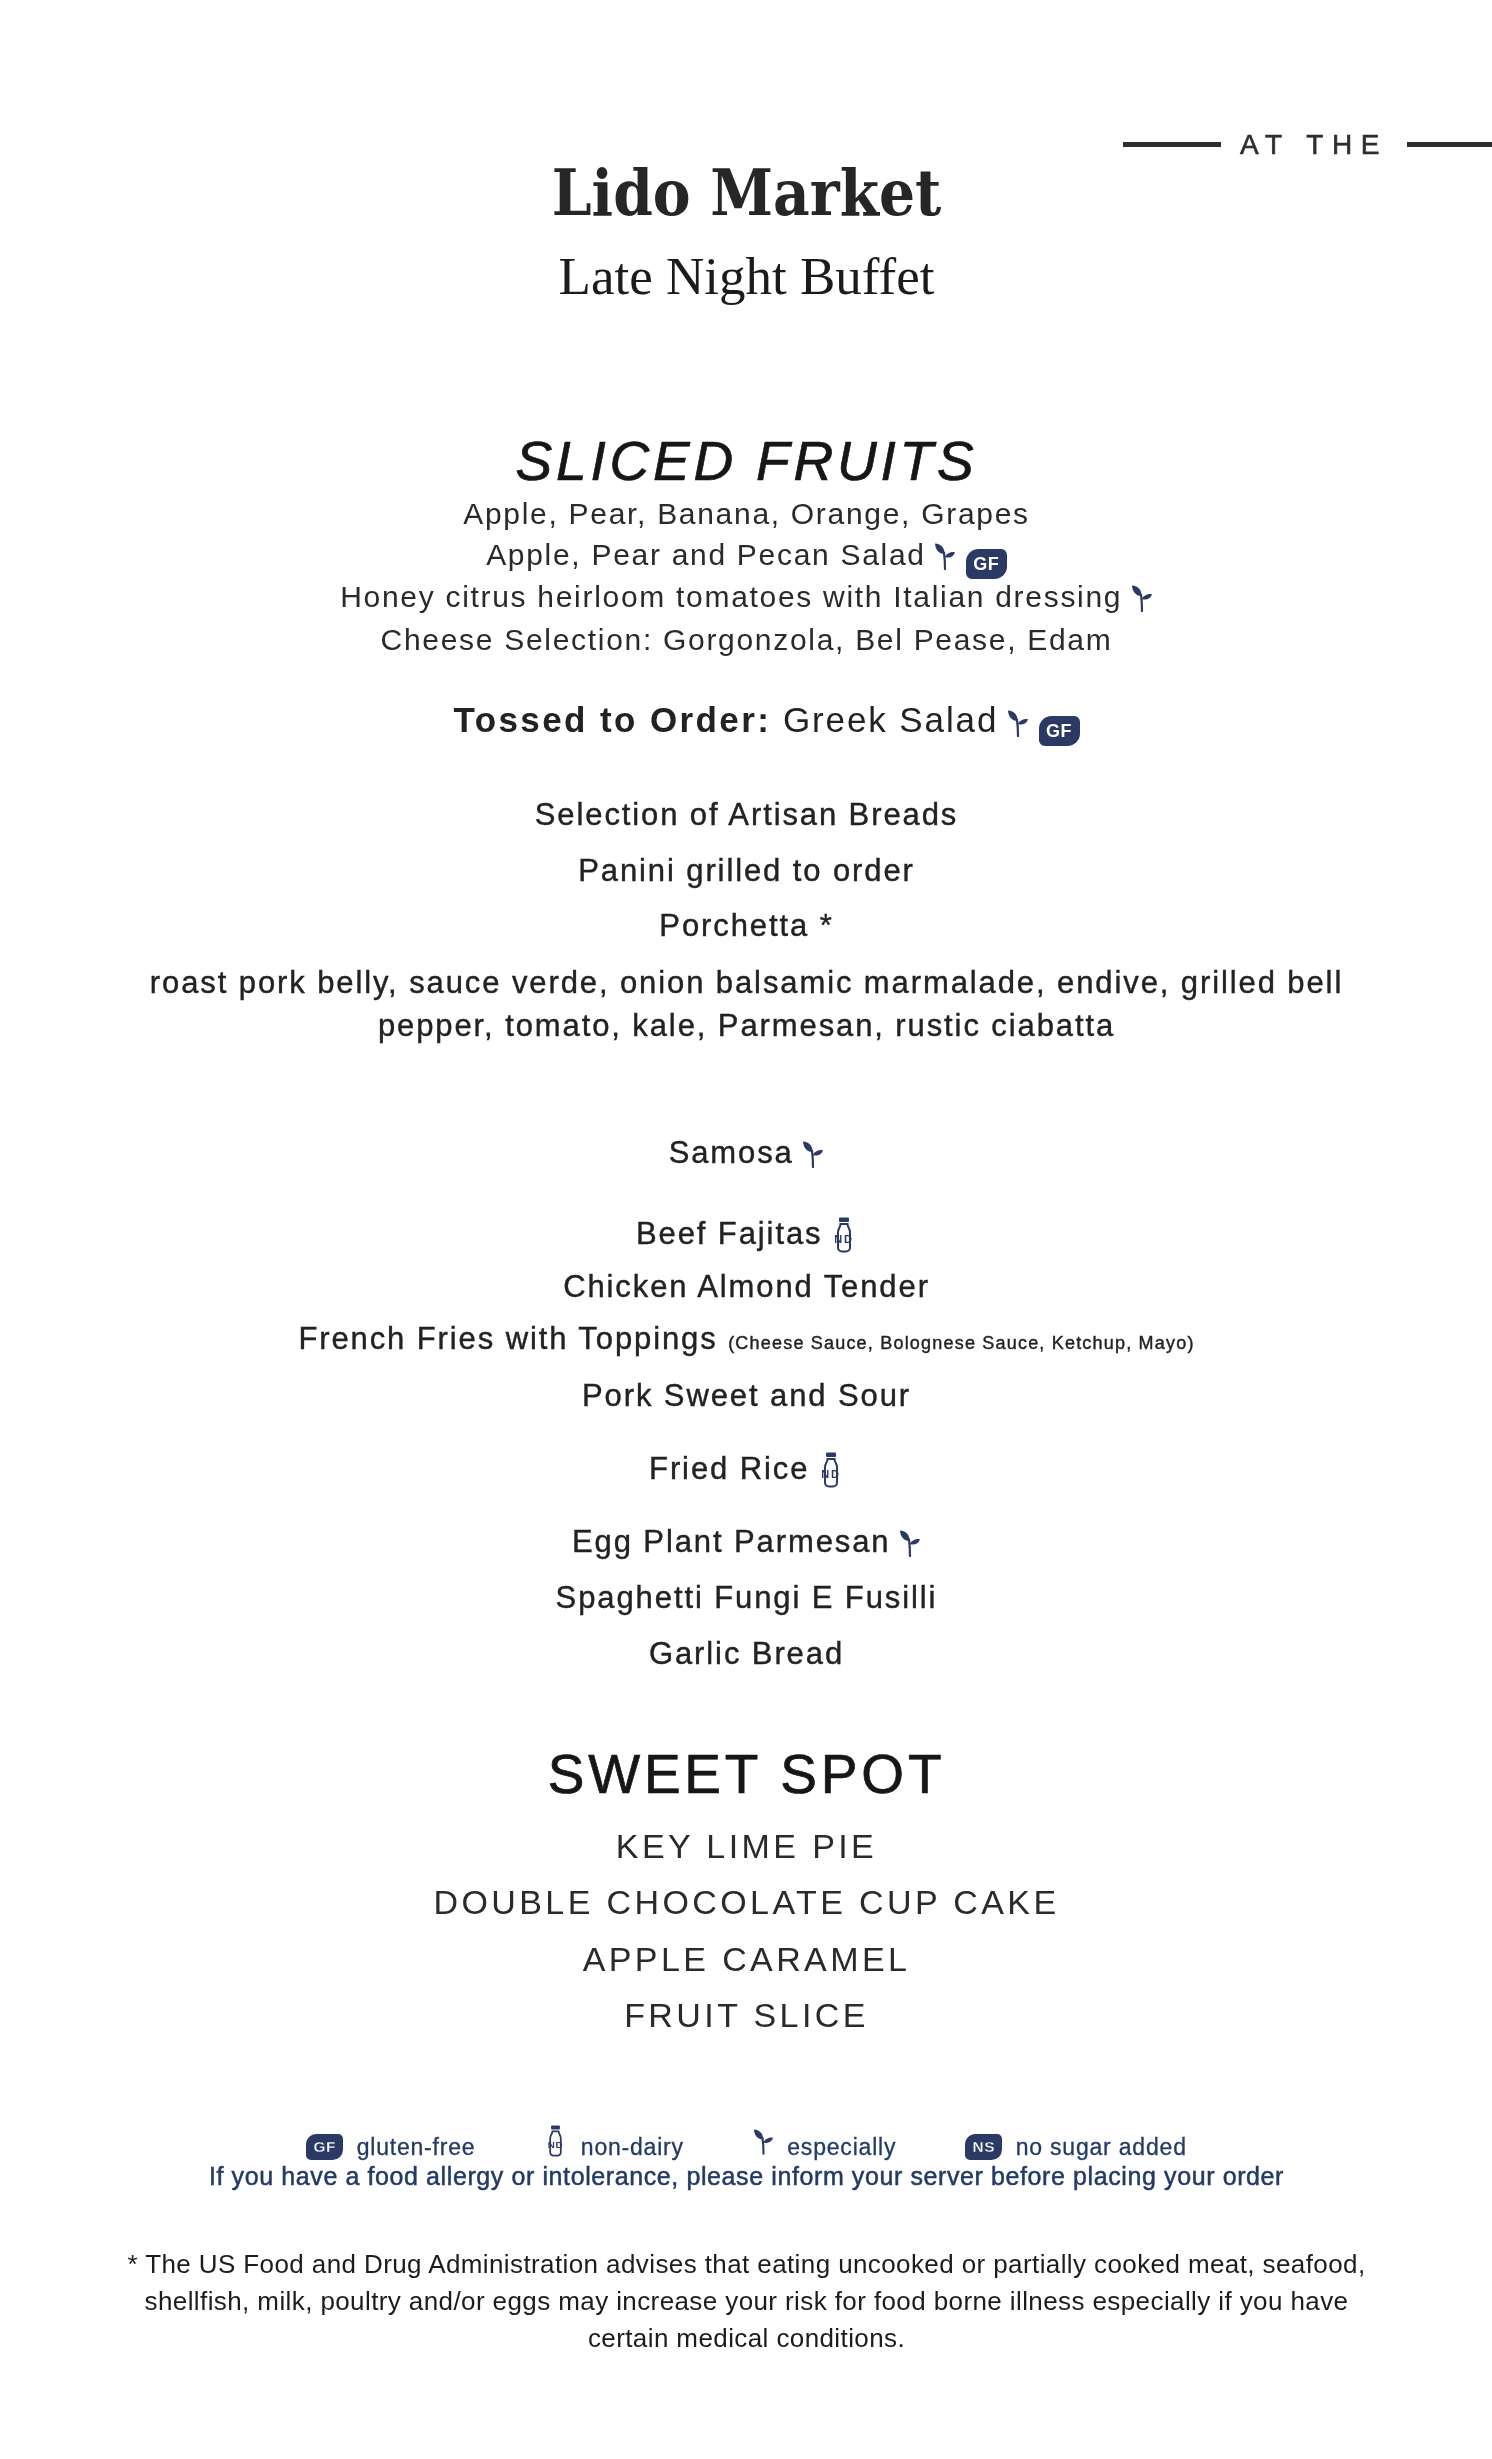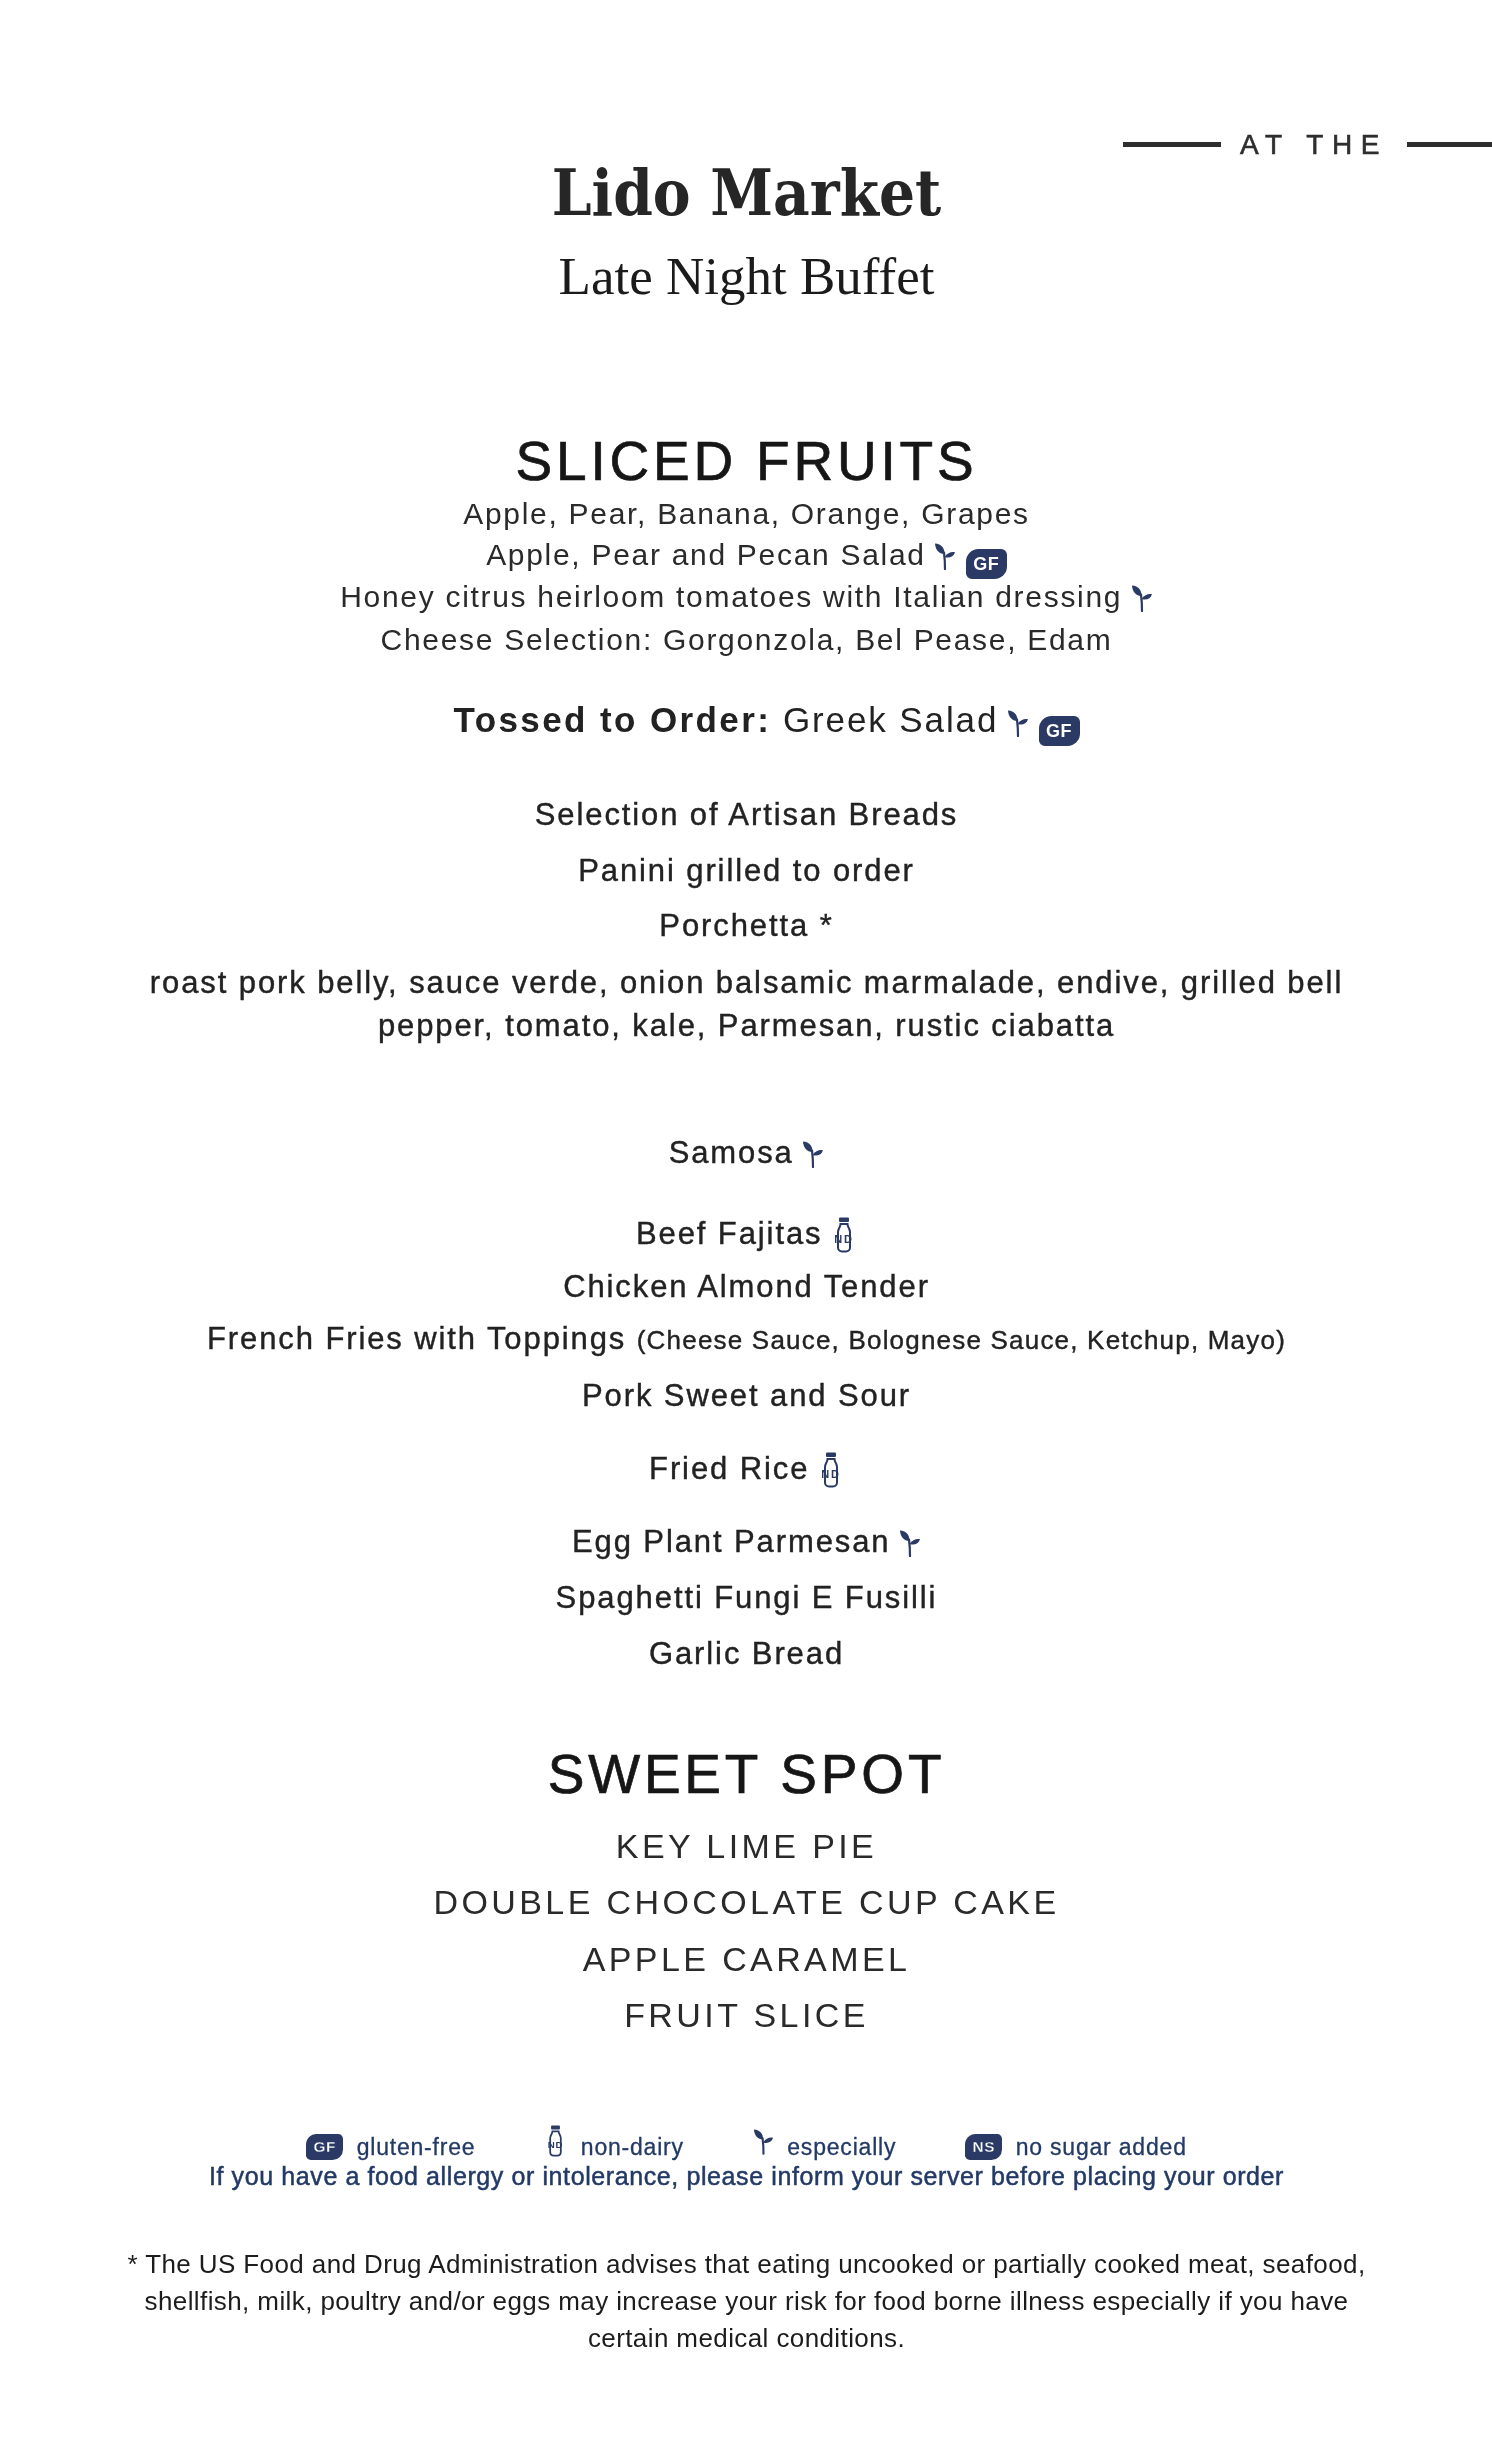--- a/index.html
+++ b/index.html
@@ -9,35 +9,35 @@
 
   
   .t-eyebrow{top:128px;line-height:33px;display:flex;align-items:center;justify-content:flex-end;gap:19px;padding-left:12px;}
   .eyebrow-text{font-size:28px;letter-spacing:8.6px;color:#2e2e2e;-webkit-text-stroke:0.6px #2e2e2e;}
   .rule{width:98px;height:4.8px;background:#2e2e2e;}
   .t-title{top:158px;line-height:71px;font-family:"DejaVu Serif",serif;font-weight:bold;font-size:63px;color:#262626;transform:scaleX(0.9);transform-origin:center;}
   .t-sub{top:247px;line-height:58px;font-family:"Liberation Serif",serif;font-size:53px;color:#1b1b1b;}
 
   
   .shead{font-size:55px;letter-spacing:3.8px;color:#161616;-webkit-text-stroke:0.7px #161616;line-height:67px;}
-  .t-s1head{top:428px;}
+  .t-s1head{top:428px;font-style:italic;}
   .t-s2head{top:1741px;line-height:67px;}
 
   
   .it{font-size:30px;letter-spacing:1.7px;color:#2a2a2a;line-height:42px;}
   .md{font-size:31px;letter-spacing:1.9px;color:#222222;-webkit-text-stroke:0.4px #222222;line-height:42px;}
   .t-f1{top:493px}.t-f2{top:534px}.t-f3{top:576px}.t-f4{top:619px}
   .t-tossed{top:698px;line-height:44px;font-size:35px;letter-spacing:1.9px;color:#222;margin-left:20px;}
   .tossed-label{font-weight:bold;letter-spacing:2.4px;}
   .t-b1{top:794px}.t-b2{top:850px}.t-b3{top:905px}
   .t-roast{top:961px;line-height:43px;white-space:normal;}
   .t-roast .wrap{display:inline-block;max-width:1307px;}
   .t-m0{top:1132px}.t-m1{top:1213px}.t-m2{top:1266px}.t-m3{top:1318px}.t-m4{top:1375px}
   .t-m5{top:1448px}.t-m6{top:1521px}.t-m7{top:1577px}.t-m8{top:1633px}
-  .paren{font-size:26px;letter-spacing:1.2px;text-align:center;}
+  .paren{font-size:18px;letter-spacing:1.2px;text-align:center;}
 
   
   .dessert{font-size:34px;letter-spacing:3.4px;color:#2a2a2a;line-height:42px;}
   .t-d0{top:1825px}.t-d1{top:1881px}.t-d2{top:1938px}.t-d3{top:1994px}
 
   
   .t-legend{top:2125px;line-height:38px;display:flex;justify-content:center;align-items:center;gap:69px;}
   .legend-item{display:inline-flex;align-items:center;gap:13.4px;font-size:23px;letter-spacing:0.8px;color:#233a66;-webkit-text-stroke:0.3px #233a66;}
   .t-allergy{top:2160px;line-height:33px;font-size:25px;letter-spacing:0.6px;color:#233a66;-webkit-text-stroke:0.5px #233a66;}
   .t-foot{top:2246px;line-height:37px;font-size:26px;letter-spacing:0.4px;color:#1c1c1c;}

